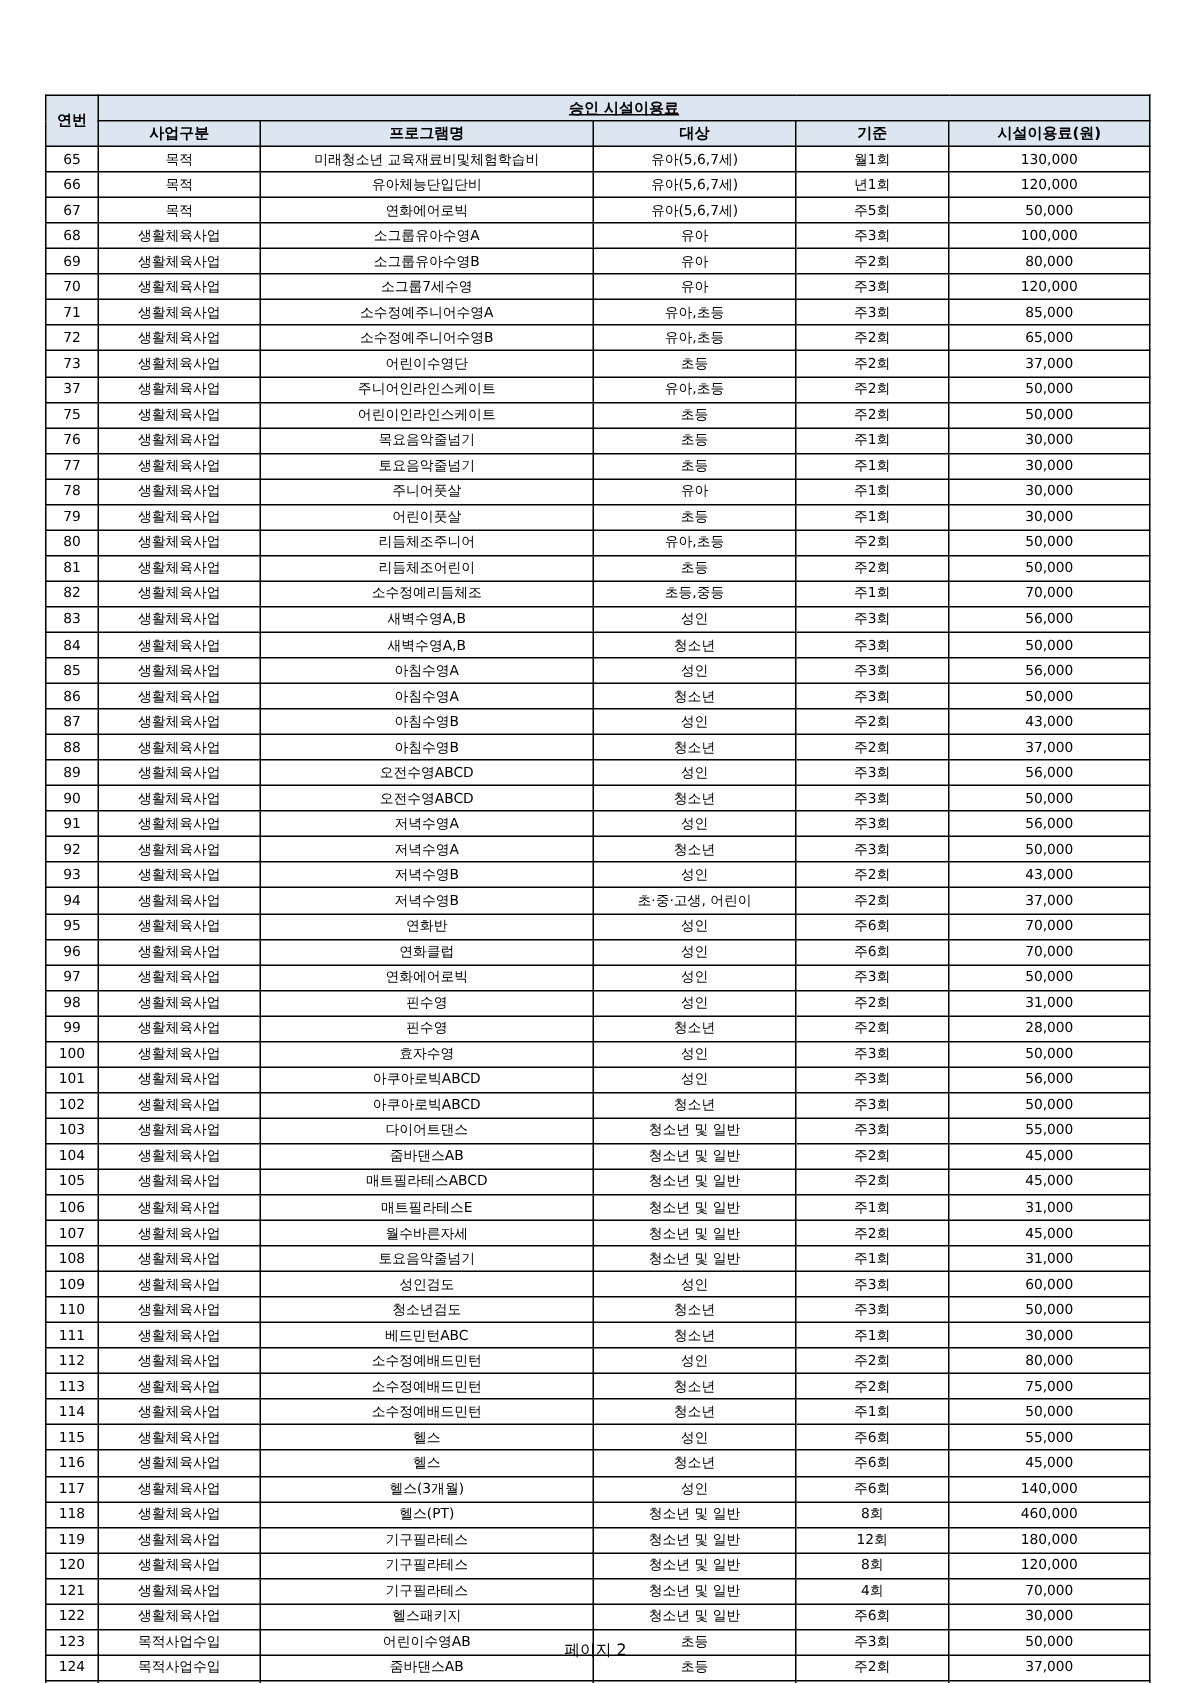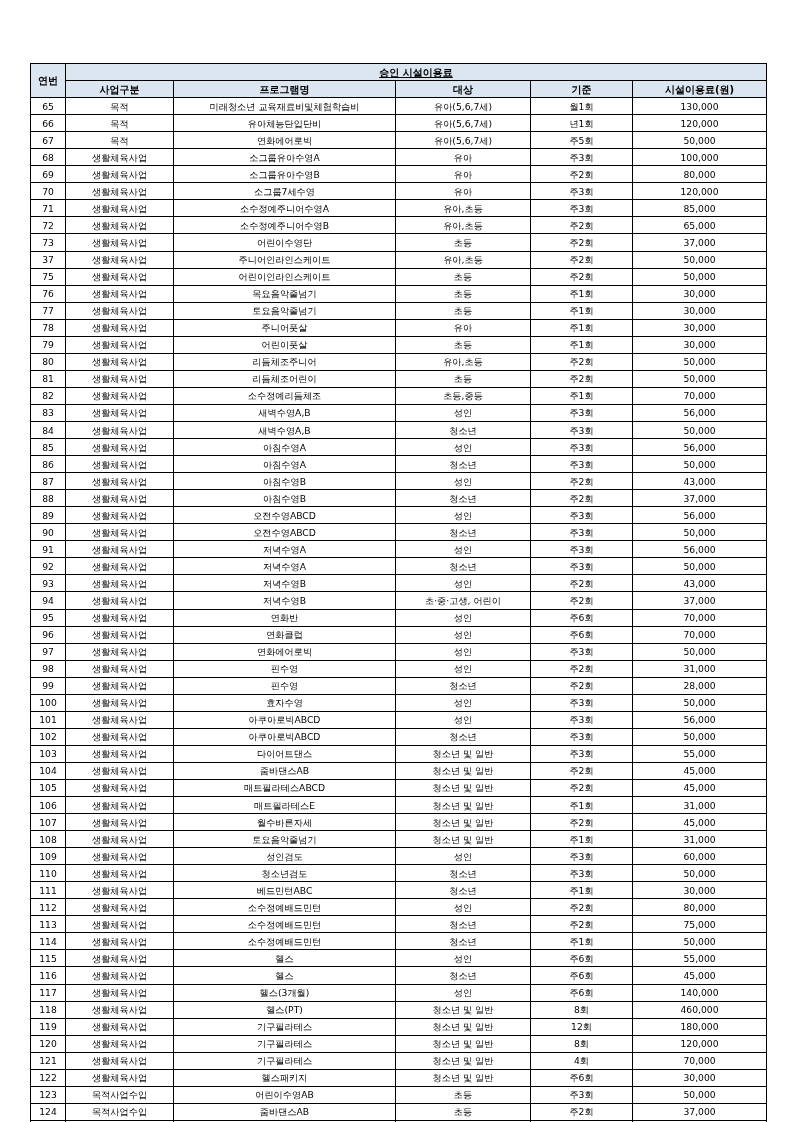--- a/index.html
+++ b/index.html
@@ -604,14 +604,15 @@
             <td class="divn">목적사업수입</td>
             <td class="prog">소그룹어린이수영AB</td>
             <td class="tgt">초등</td>
             <td class="std">주3회</td>
             <td class="fee">120,000</td>
           </tr>
         </tbody>
     </table>
   </div>
 
+  <div class="footer">페이지 2</div>
 
 </div>
 
 </body></html>

